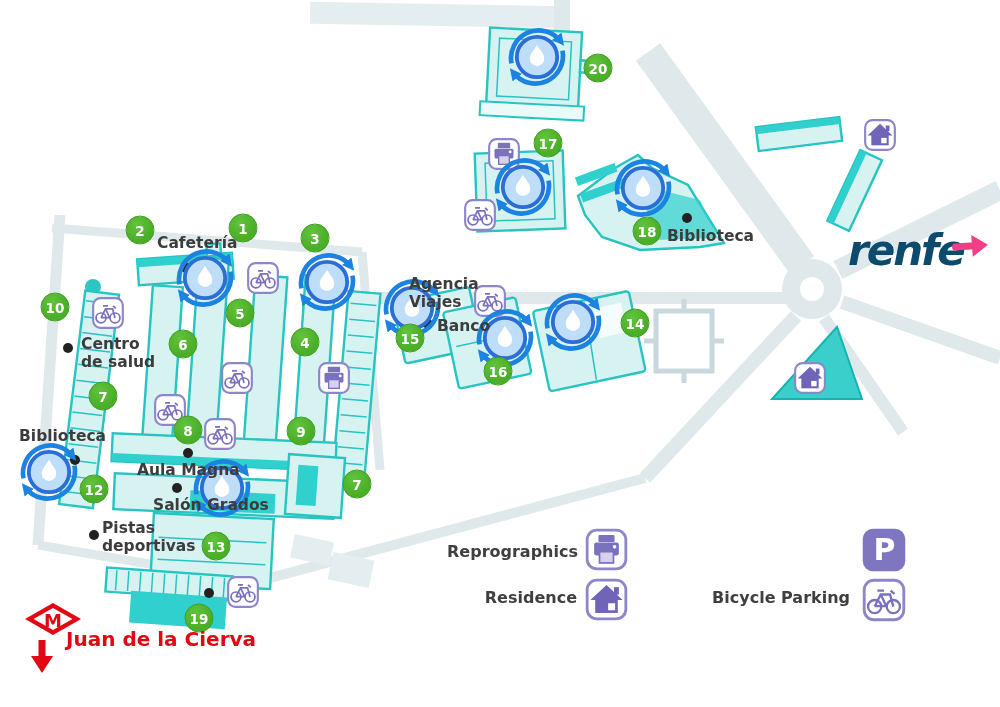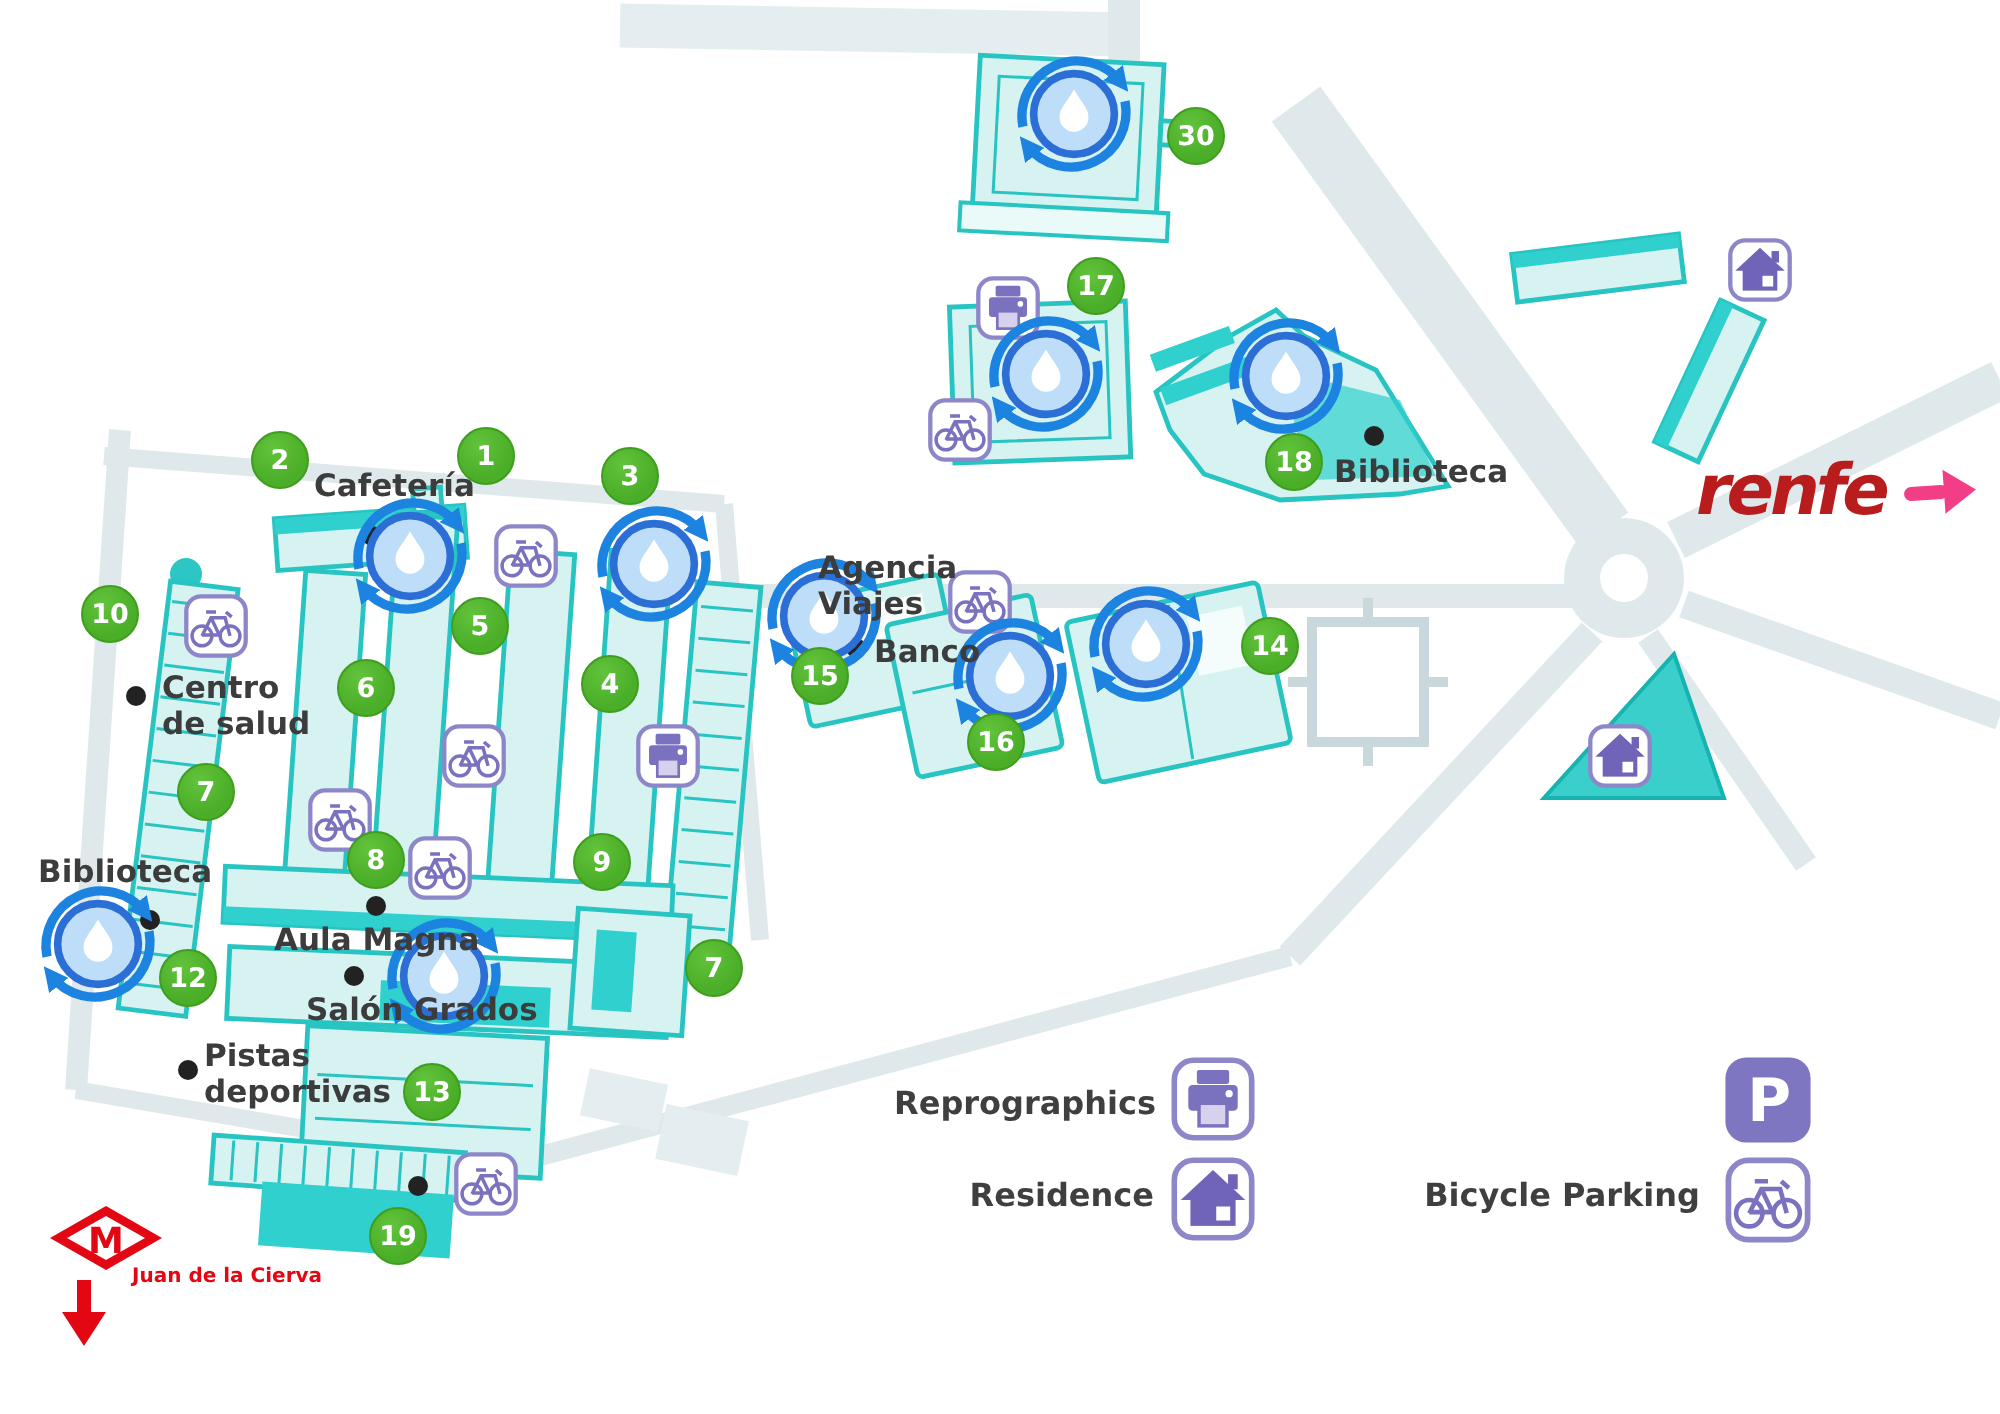--- a/index.html
+++ b/index.html
@@ -25,23 +25,23 @@
        border:1px solid #3f9e1e;color:#fff;font-size:13.5px;font-weight:bold;
        display:flex;align-items:center;justify-content:center;}
   .place-label{position:absolute;z-index:6;color:#3c3c3c;font-size:15.5px;font-weight:bold;
        line-height:17.5px;white-space:nowrap;}
   .place-label span{display:block;}
 
   .legend-label{position:absolute;z-index:6;color:#3f3f3f;font-size:16px;font-weight:bold;
        text-align:right;line-height:18px;white-space:nowrap;}
   .legend-icon{position:absolute;z-index:6;}
 
-  .metro-text{position:absolute;left:66px;top:630px;color:#e30613;font-size:10px;
+  .metro-text{position:absolute;left:66px;top:630px;color:#e30613;font-size:20px;
        font-weight:bold;line-height:18px;z-index:6;}
-  .renfe-brand{position:absolute;left:848px;top:226px;color:#b91c1c;font-size:35px;
+  .renfe-brand{position:absolute;left:848px;top:226px;color:#0c4a6e;font-size:42px;
        font-weight:bold;font-style:italic;letter-spacing:-2px;z-index:6;text-align:right;}
   .renfe-station{position:absolute;left:843px;top:266px;color:#8d2a6e;font-size:17.5px;
        font-weight:bold;z-index:6;}
 </style>
 </head>
 <body>
 
 <div class="stage">
 
   <svg width="0" height="0" style="position:absolute">
@@ -404,21 +404,21 @@
       <div class="marker num" style="left: 548px; top: 143px;">
         <span>17</span>
       </div>
       <div class="marker num" style="left: 647px; top: 231px;">
         <span>18</span>
       </div>
       <div class="marker num" style="left: 199px; top: 618px;">
         <span>19</span>
       </div>
       <div class="marker num" style="left: 598px; top: 68px;">
-        <span>30</span>
+        <span>20</span>
       </div>
       <div class="place-label" style="left: 157px; top: 235px;">
         <span>Cafetería</span>
       </div>
       <div class="place-label" style="left: 81px; top: 336px;">
         <span>Centro</span>
         <span>de salud</span>
       </div>
       <div class="place-label" style="left: 19px; top: 428px;">
         <span>Biblioteca</span>

